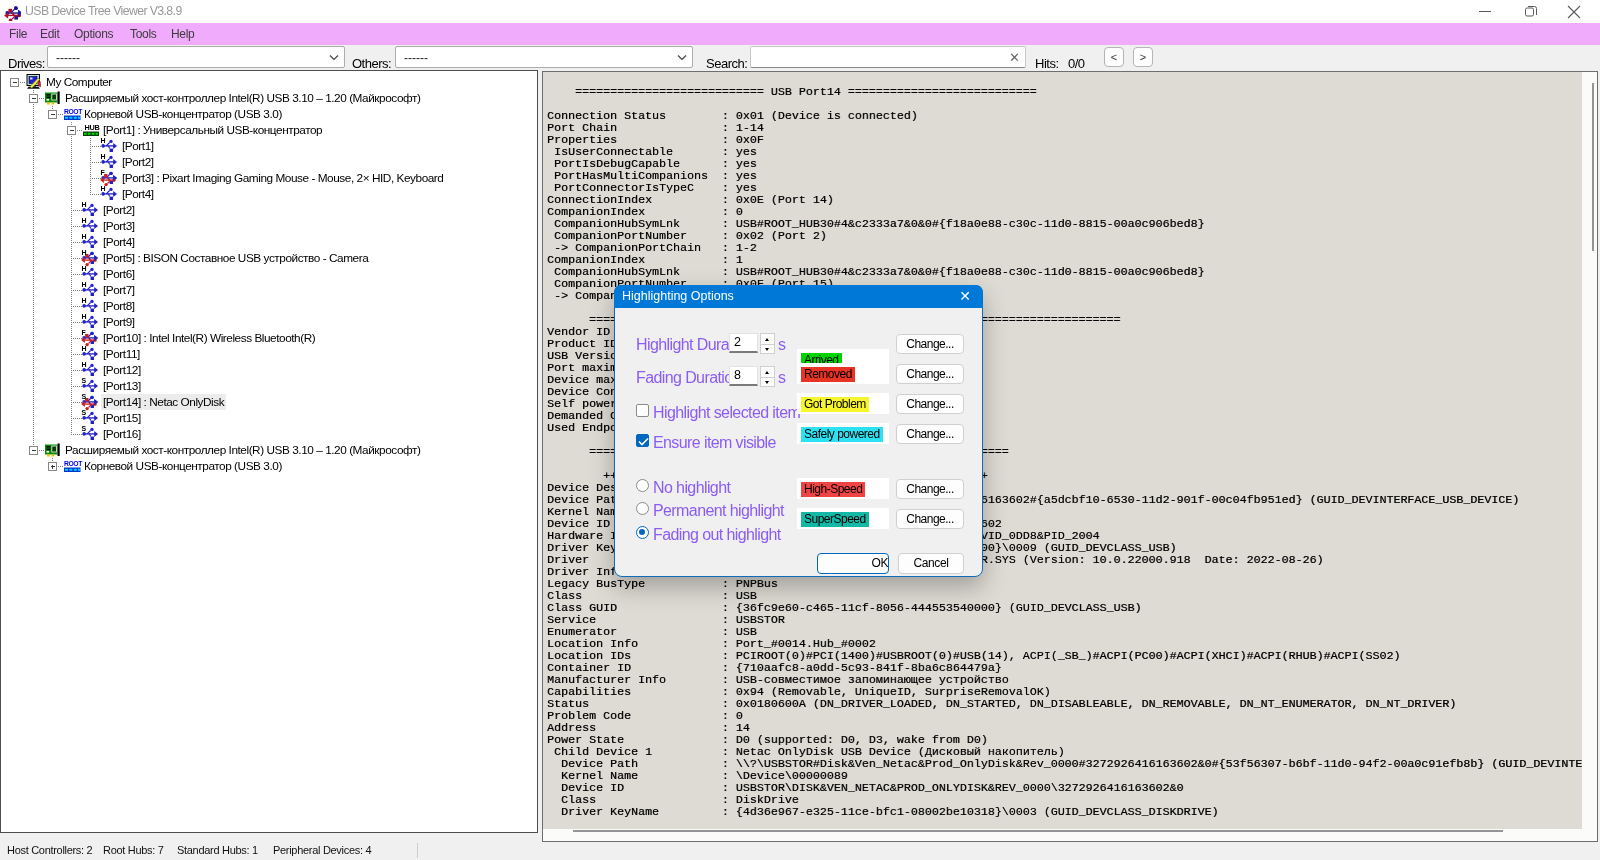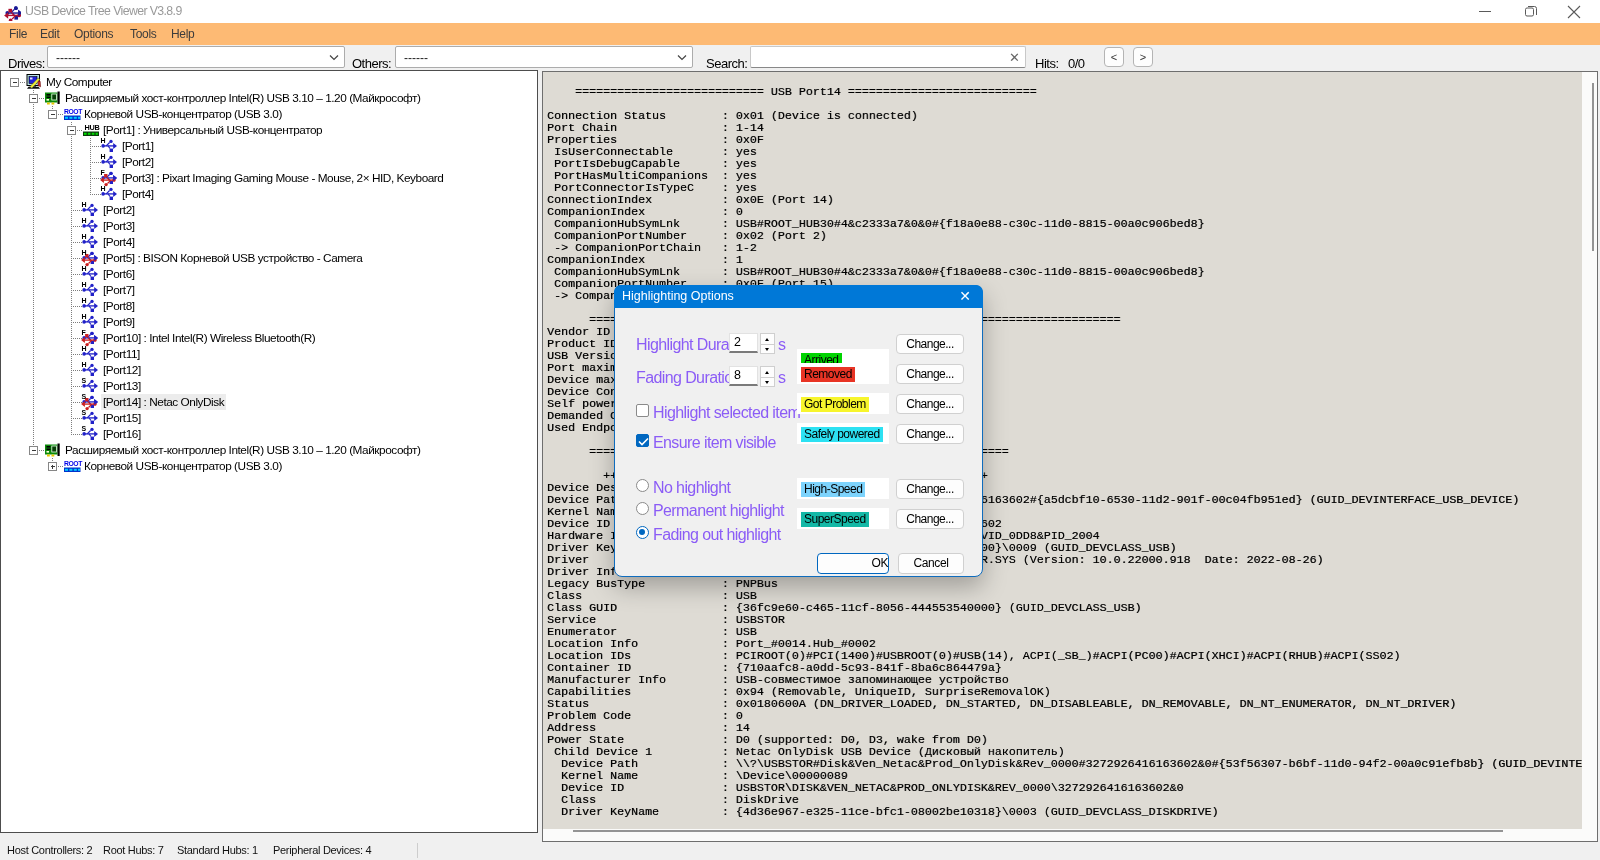--- a/index.html
+++ b/index.html
@@ -1,19 +1,19 @@
 <!DOCTYPE html>
 <html><head><meta charset="utf-8"><style>
 * { margin:0; padding:0; box-sizing:border-box; }
 html,body { width:1600px; height:860px; overflow:hidden; }
 body { font-family:"Liberation Sans", sans-serif; background:#f0f0f0; position:relative; }
 #titlebar { position:absolute; left:0; top:0; width:1600px; height:23px; background:#fff; }
 #titletxt { position:absolute; left:25px; top:4px; font-size:12.3px; letter-spacing:-0.6px; color:#9a9a9a; }
 .wbtn { position:absolute; top:0; width:46px; height:23px; }
-#menubar { position:absolute; left:0; top:23px; width:1600px; height:22px; background:#fdba74; }
+#menubar { position:absolute; left:0; top:23px; width:1600px; height:22px; background:#f0abfc; }
 .mitem { position:absolute; top:4px; font-size:12px; letter-spacing:-0.3px; color:#3c3c3c; }
 #toolbar { position:absolute; left:0; top:45px; width:1600px; height:25px; background:#f0f0f0; }
 .tlabel { position:absolute; top:11px; font-size:13px; letter-spacing:-0.5px; color:#000; }
 .combo { position:absolute; top:1px; height:22px; background:#fff; border:1px solid #acacac; border-radius:2px; font-size:12px; color:#222; }
 .combo .val { position:absolute; left:8px; top:4px; }
 .combo .chev { position:absolute; right:6px; top:4px; width:9px; height:9px; }
 #searchbox { position:absolute; left:750px; top:1px; width:276px; height:22px; background:#fff; border:1px solid #c8c8c8; border-bottom:1px solid #888; border-radius:2px; }
 #searchx { position:absolute; right:5px; top:3px; font-size:13px; color:#666; }
 .navbtn { position:absolute; top:2px; width:20px; height:20px; background:#fdfdfd; border:1px solid #b4b4b4; border-radius:4px; font-size:11px; color:#333; text-align:center; line-height:18px; }
 #tree { position:absolute; left:0px; top:70px; width:538px; height:763px; background:#fff; border:1px solid #4d4d4d; }
@@ -347,21 +347,21 @@
             <path d="M8.0 7.9l2.0 2.6" fill="none" stroke-width="1.2"></path>
             <rect x="9.6" y="10.6" width="3.4" height="3.4" stroke="none"></rect>
           </g>
           <g fill="#2121c8" stroke="#2121c8">
             <path d="M13.2 4.9v6.0l3.8-3.0z" stroke="none"></path>
             <circle cx="11.0" cy="3.4" r="1.7" stroke="none"></circle>
           </g>
           <text x="0.5" y="5.2" font-family="Liberation Sans, sans-serif" font-size="7px" font-weight="bold" fill="#000">H</text>
         </svg>
       </div>
-      <div class="trow" style="left:100px;top:249px">[Port5] : BISON Корневой USB устройство - Camera</div>
+      <div class="trow" style="left:100px;top:249px">[Port5] : BISON Составное USB устройство - Camera</div>
       <div class="hdot" style="left:70px;top:273px;width:11px"></div>
       <div class="ticon" style="left:80px;top:265px">
         <svg width="18" height="19" viewBox="0 0 18 19" style="position:absolute;left:0;top:0">
           <g fill="#2121c8" stroke="#2121c8">
             <circle cx="3.1" cy="7.9" r="1.8" stroke="none"></circle>
             <rect x="3.1" y="7.25" width="10.9" height="1.3" stroke="none"></rect>
             <path d="M13.2 4.9v6.0l3.8-3.0z" stroke="none"></path>
             <path d="M6.2 7.9l3.4-3.4" fill="none" stroke-width="1.2"></path>
             <circle cx="11.0" cy="3.4" r="1.7" stroke="none"></circle>
             <path d="M8.0 7.9l2.0 2.6" fill="none" stroke-width="1.2"></path>
@@ -723,21 +723,21 @@
   <div class="rd" style="top:193px"></div>
   <div class="dl" style="left:38px;top:193px">No highlight</div>
   <div class="rd" style="top:216px"></div>
   <div class="dl" style="left:38px;top:216px">Permanent highlight</div>
   <div class="rd on" style="top:240px">
       <div class="dot"></div>
     </div>
   <div class="dl" style="left:38px;top:240px">Fading out highlight</div>
 
   <div class="sample" style="top:192px">
-      <div class="patch" style="background:#7dd3fc">High-Speed</div>
+      <div class="patch" style="background:#ef4444">High-Speed</div>
     </div>
   <div class="sample" style="top:222px">
       <div class="patch" style="background:#14b8a6">SuperSpeed</div>
     </div>
   <div class="chg" style="top:193px">Change...</div>
   <div class="chg" style="top:223px">Change...</div>
 
   <div class="btn" id="okbtn">OK</div>
   <div class="btn" id="cancelbtn">Cancel</div>
 </div>

